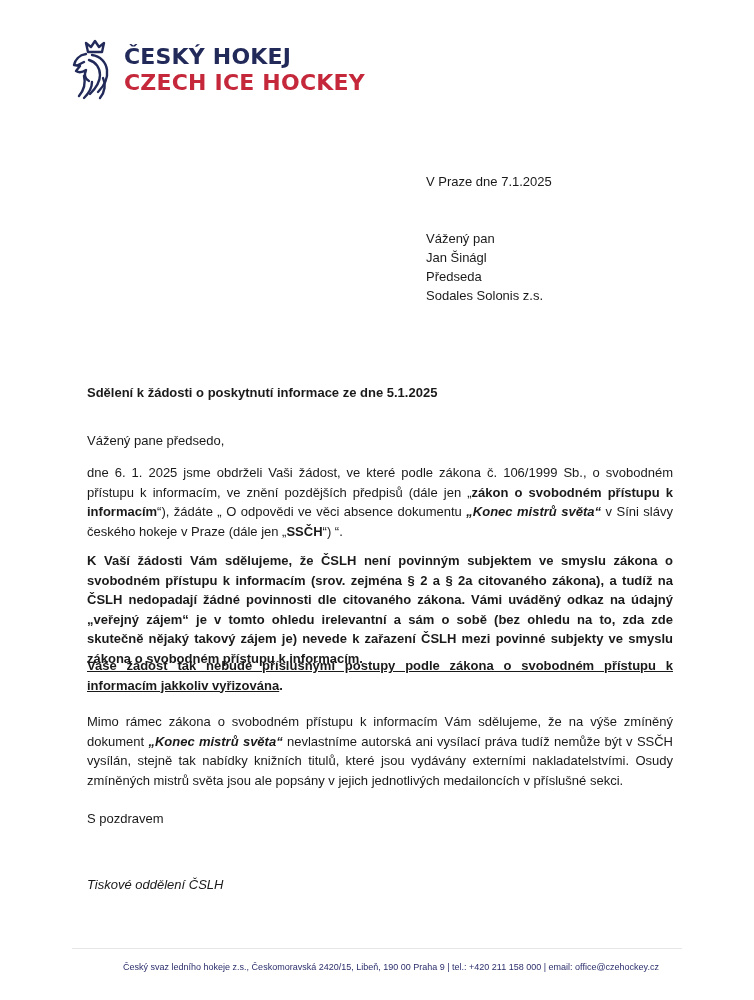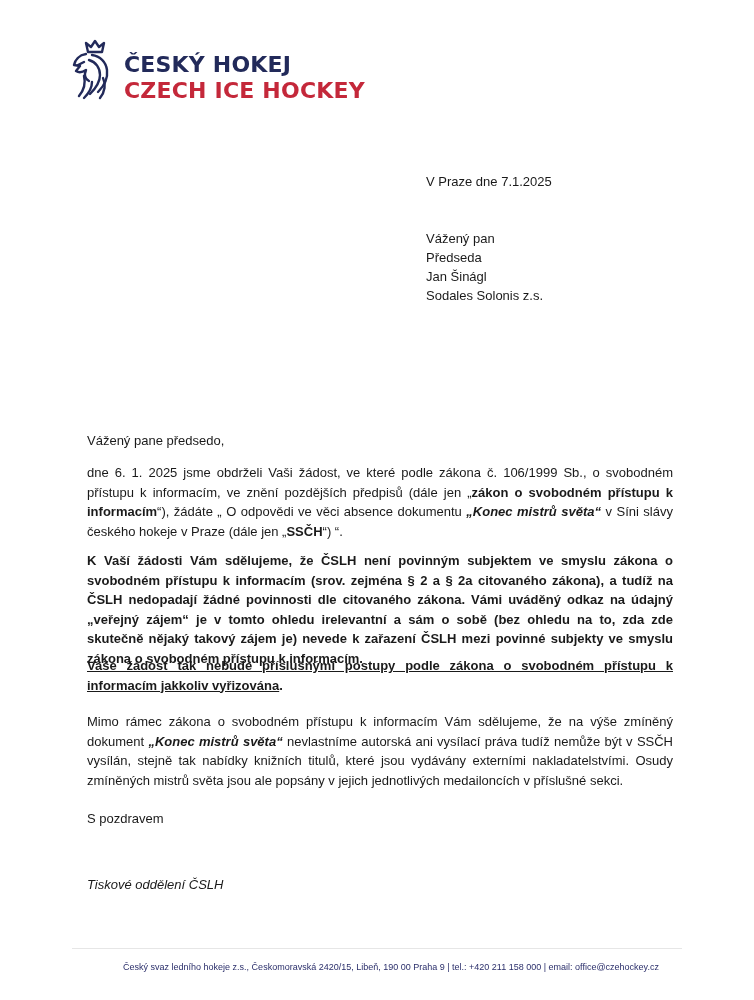--- a/index.html
+++ b/index.html
@@ -19,21 +19,21 @@
       position: absolute;
       inset: 0;
       background: #fff;
     }
     
     .logo {
       position: absolute;
       left: 70px;
       top: 38px;
       display: flex;
-      align-items: flex-end;
+      align-items: center;
       gap: 8px;
     }
     .logo-icon {
       width: 46px;
       height: 64px;
       display: block;
     }
     .logo-text {
       display: flex;
       flex-direction: column;
@@ -131,26 +131,27 @@
     </svg>
     <div class="logo-text">
       <span class="logo-line1">ČESKÝ HOKEJ</span>
       <span class="logo-line2">CZECH ICE HOCKEY</span>
     </div>
   </div>
 
   <div class="right-block">
     <div class="date">V Praze dne 7.1.2025</div>
     <div>Vážený pan</div>
+    <div>Jan Šinágl</div>
     <div>Předseda</div>
-    <div>Jan Šinágl</div>
     <div>Sodales Solonis z.s.</div>
     <div class="addr-gap"></div>
   </div>
 
+  <div class="text subject">Sdělení k žádosti o poskytnutí informace ze dne 5.1.2025</div>
 
   <div class="text salutation">Vážený pane předsedo,</div>
 
   <div class="text p1"><span>dne 6. 1. 2025 jsme obdrželi Vaši žádost, ve které podle zákona č. 106/1999 Sb., o svobodném přístupu k informacím, ve znění pozdějších předpisů (dále jen „</span><span class="b">zákon o svobodném přístupu k informacím</span><span>“), žádáte „ O odpovědi ve věci absence dokumentu </span><span class="bi">„Konec mistrů světa“</span><span>  v Síni slávy českého hokeje v Praze (dále jen „</span><span class="b">SSČH</span><span>“) “.</span></div>
 
   <div class="text p2">K Vaší žádosti Vám sdělujeme, že ČSLH není povinným subjektem ve smyslu zákona o svobodném přístupu k informacím (srov. zejména § 2 a § 2a citovaného zákona), a tudíž na ČSLH nedopadají žádné povinnosti dle citovaného zákona. Vámi uváděný odkaz na údajný „veřejný zájem“ je v tomto ohledu irelevantní a sám o sobě (bez ohledu na to, zda zde skutečně nějaký takový zájem je) nevede k zařazení ČSLH mezi povinné subjekty ve smyslu zákona o svobodném přístupu k informacím.</div>
 
   <div class="text p3"><span>Vaše žádost tak nebude příslušnými postupy podle zákona o svobodném přístupu k informacím jakkoliv vyřizována</span><span style="text-decoration:none;display:inline-block;">.</span></div>
 
   <div class="text p4"><span>Mimo rámec zákona o svobodném přístupu k informacím Vám sdělujeme, že na výše zmíněný dokument </span><span class="bi">„Konec mistrů světa“</span><span> nevlastníme autorská ani vysílací práva tudíž nemůže být v SSČH vysílán, stejně tak nabídky knižních titulů, které jsou vydávány externími nakladatelstvími.  Osudy zmíněných mistrů světa jsou ale popsány v jejich jednotlivých medailoncích v příslušné sekci.</span></div>

